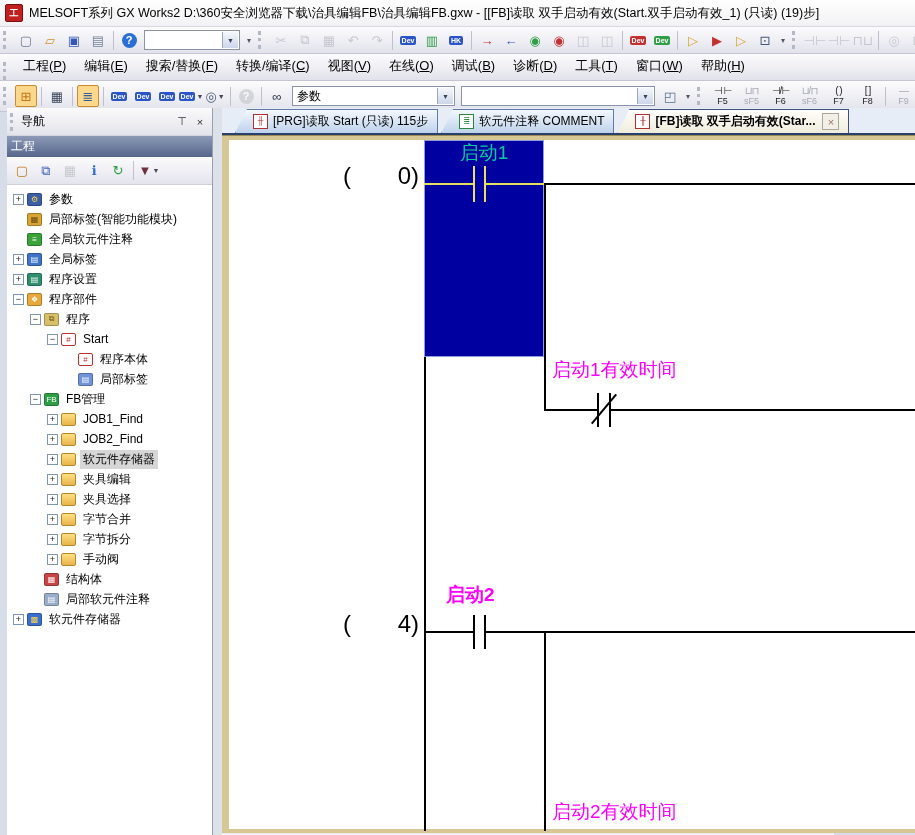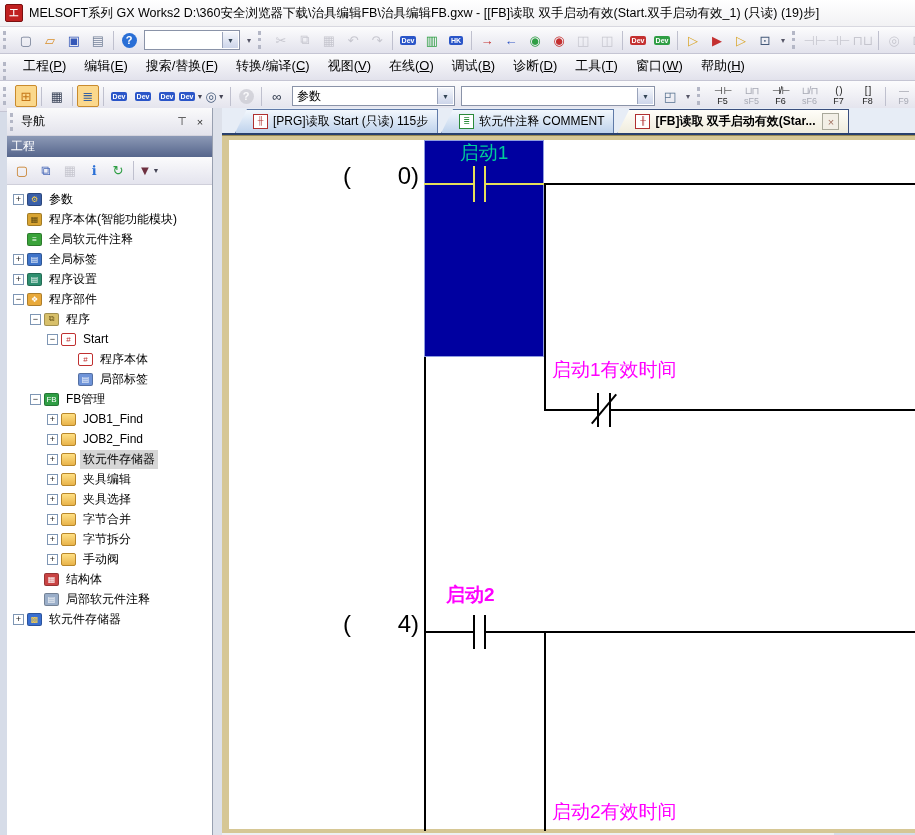--- a/index.html
+++ b/index.html
@@ -329,21 +329,21 @@
           <div class="trow">
             <div style="width: 6px; flex: 0 0 auto;"></div>
             <div class="texp">+</div>
             <div class="ticon" style="background: rgb(58, 95, 168); color: rgb(255, 210, 74);">⚙</div>
             <span class="tlabel">参数</span>
           </div>
           <div class="trow">
             <div style="width: 6px; flex: 0 0 auto;"></div>
             <div class="texp-spacer"></div>
             <div class="ticon" style="background: rgb(216, 164, 50); color: rgb(90, 70, 16);">▦</div>
-            <span class="tlabel">程序本体(智能功能模块)</span>
+            <span class="tlabel">局部标签(智能功能模块)</span>
           </div>
           <div class="trow">
             <div style="width: 6px; flex: 0 0 auto;"></div>
             <div class="texp-spacer"></div>
             <div class="ticon" style="background: rgb(58, 163, 58); color: rgb(255, 255, 255);">≡</div>
             <span class="tlabel">全局软元件注释</span>
           </div>
           <div class="trow">
             <div style="width: 6px; flex: 0 0 auto;"></div>
             <div class="texp">+</div>

